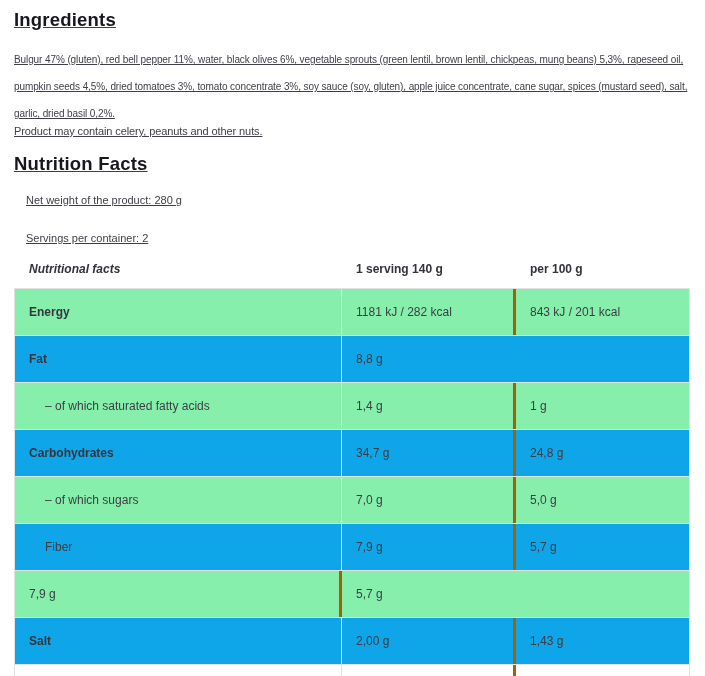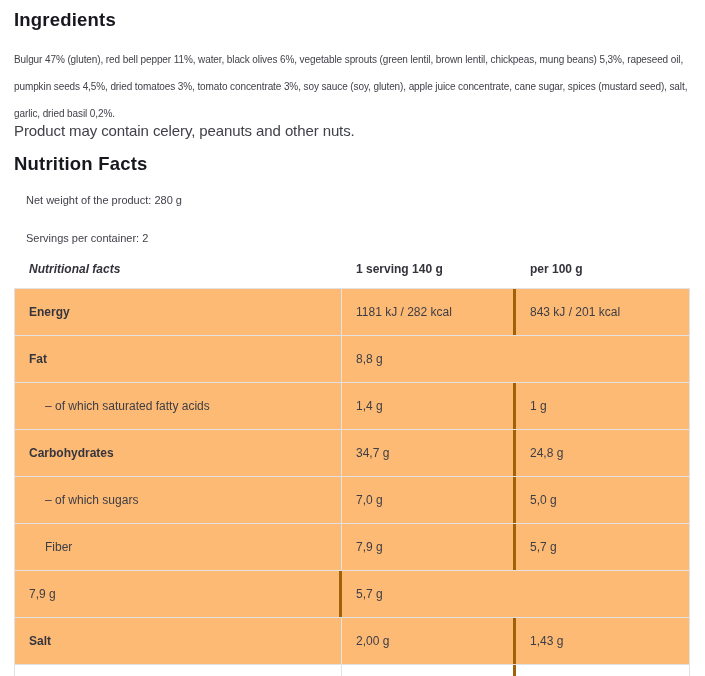--- a/index.html
+++ b/index.html
@@ -10,28 +10,28 @@
     font-family: "Liberation Sans", sans-serif;
     color: #3f3f48;
   }
   .page { padding: 0 14px; }
 
   .section-title {
     margin: 0; padding: 0;
     font-size: 18.5px; line-height: 22px; font-weight: 700;
     color: #17171e; letter-spacing: .2px;
   }
-  .top-section { height: 262px; overflow: hidden; }
+  .top-section { height: 262px; overflow: hidden; text-decoration: underline; }
   .title-ingredients { margin-top: 9px; }
   .ingredients-text {
     margin: 15px 0 0; font-size: 10px; letter-spacing: -0.1px;
     line-height: 27px; color: #414149;
   }
   .allergen-text {
-    margin: -6px 0 0; font-size: 15px; letter-spacing: -0.1px;
+    margin: -6px 0 0; font-size: 11px; letter-spacing: -0.1px;
     line-height: 20px; color: #414149;
   }
   .title-nutrition { margin-top: 12px; }
   .details { margin-top: 9px; }
   .details p { margin: 12px; font-size: 11px; line-height: 26px; color: #414149; }
 
   .thead {
     height: 26px; display: grid; grid-template-columns: 328px 174px 1fr;
     align-items: flex-start; font-size: 12px; font-weight: 700; color: #33333c;
   }
@@ -40,24 +40,24 @@
 
   .ntable {
     width: 676px;
     border: 1px solid #e2e2e5;
     border-bottom: none;
   }
   .trow {
     display: grid; grid-template-columns: 327px 174px 1fr;
     height: 47px; align-items: center;
     border-bottom: 1px solid #e2e2e5;
-    background: #fdba74;
+    background: #86efac;
     font-size: 12px; color: #3d3d46;
   }
-  .trow.alt { background: #fdba74; }
+  .trow.alt { background: #0ea5e9; }
   .trow.partial { height: 16px; border-bottom: none; background: #ffffff; }
   .cell { height: 100%; display: flex; align-items: center; padding-left: 14px; }
   .cell.c1 { border-right: 1px solid #e2e2e5; }
   .cell.c2 { border-right: 3px solid #a16207; }
   .cell.bold { font-weight: 700; color: #35353e; }
   .cell.sub { padding-left: 30px; }
 </style>
 </head>
 <body>
 

